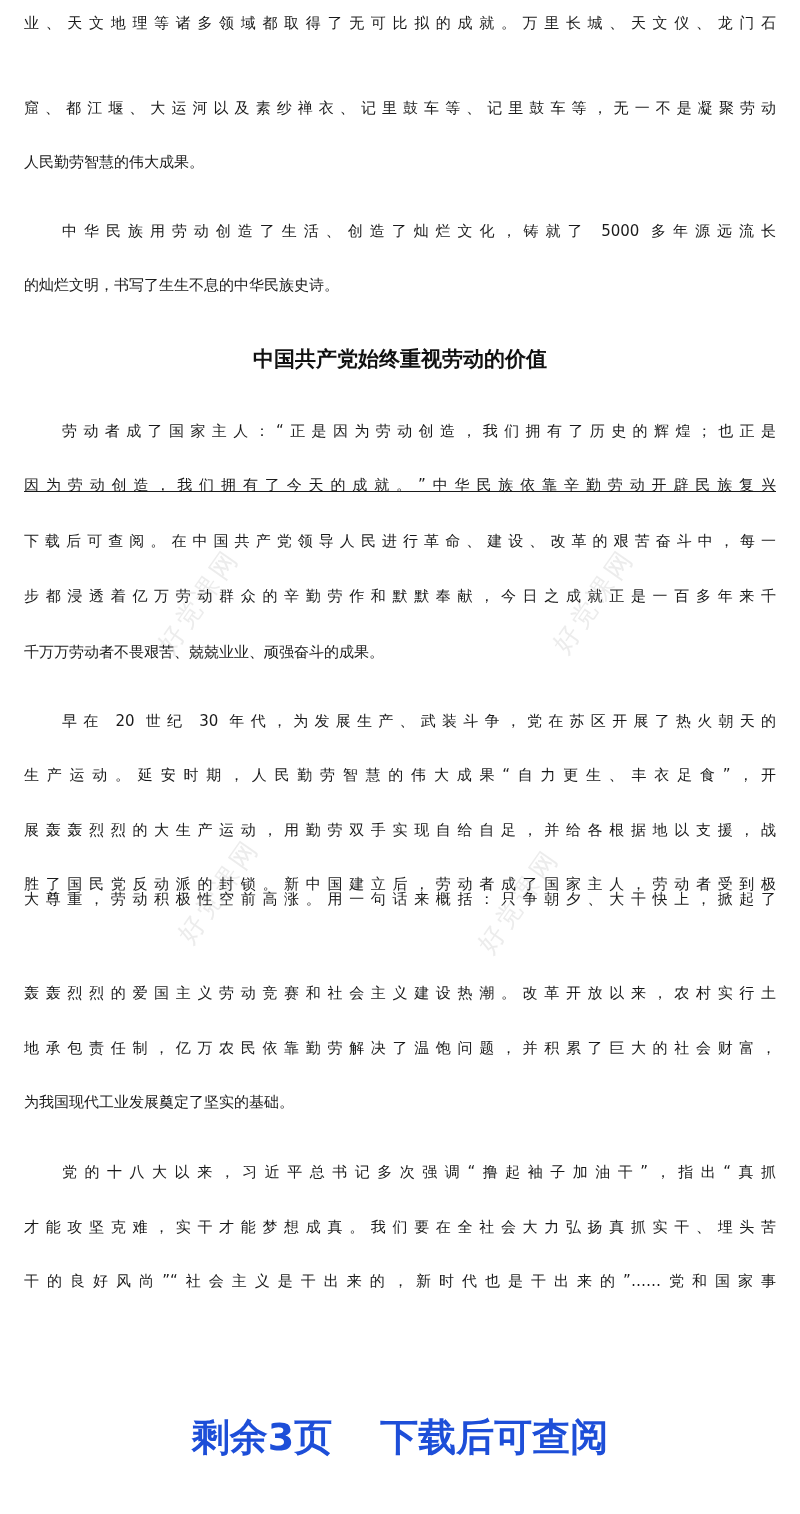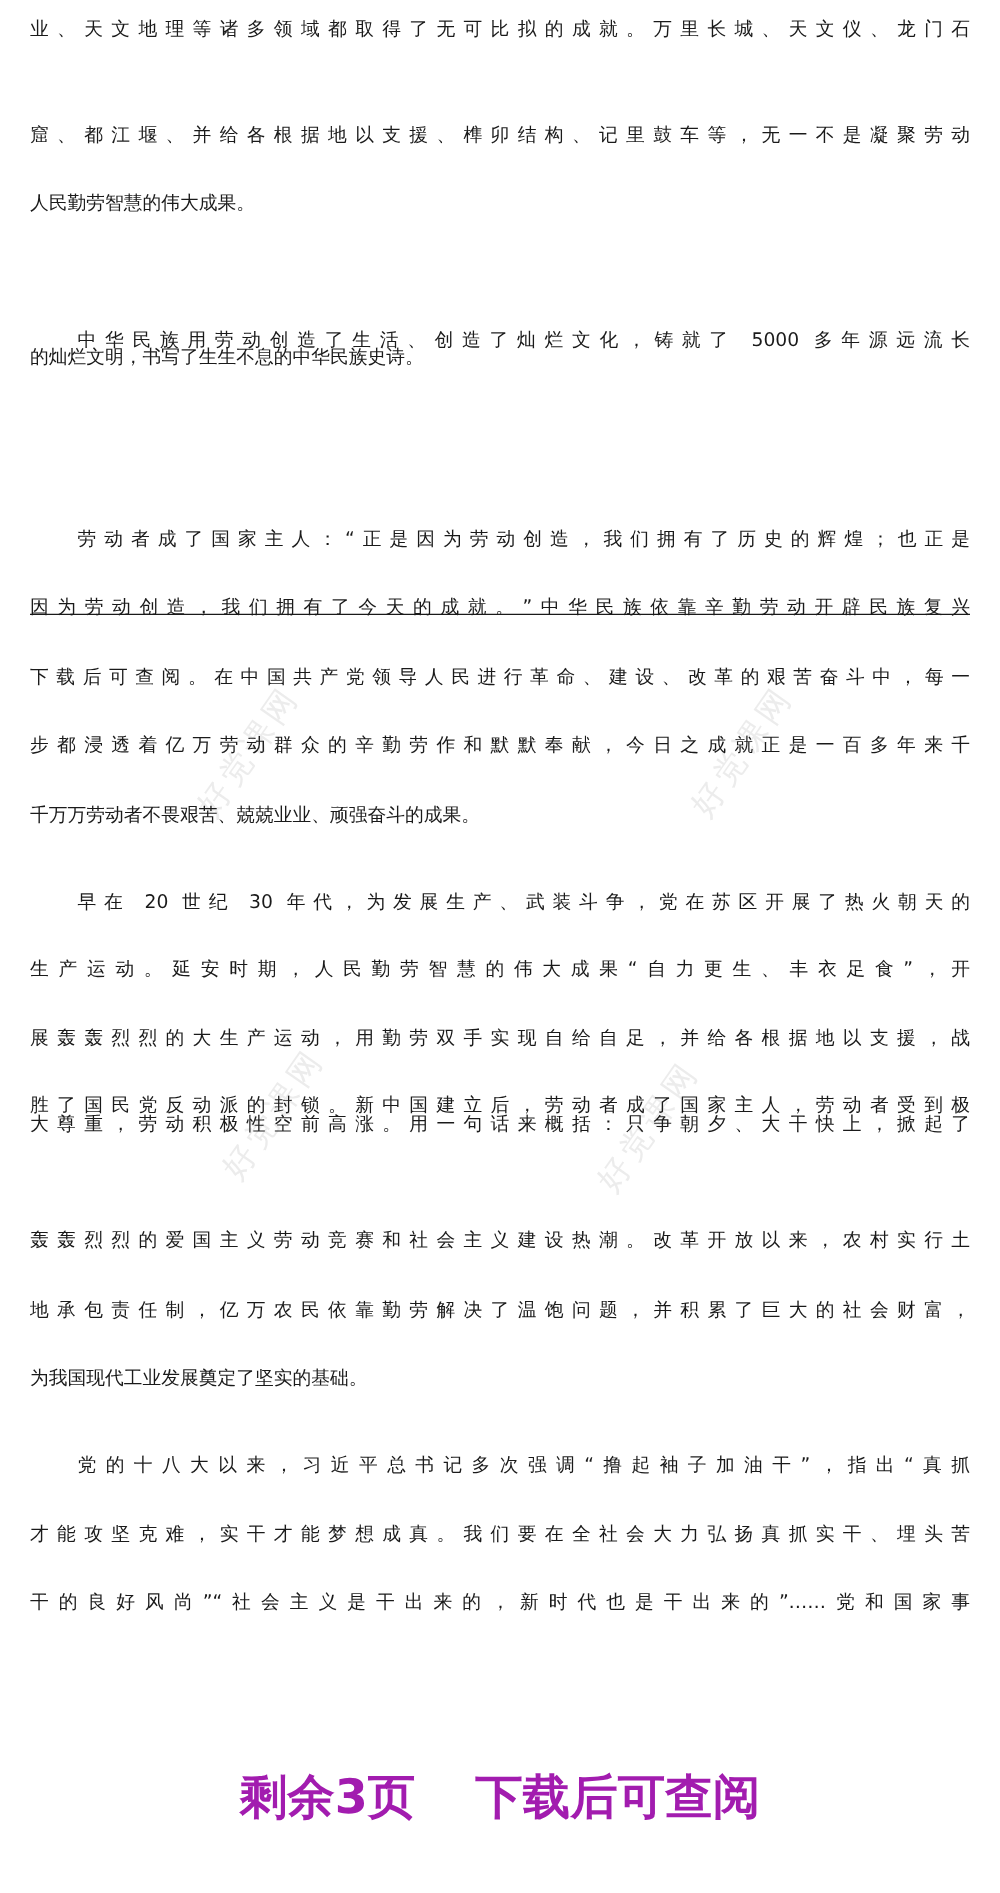--- a/index.html
+++ b/index.html
@@ -9,45 +9,46 @@
   .line { position: absolute; left: 24px; width: 752px; font-size: 15px; line-height: 30px;
           white-space: nowrap; text-align: justify; text-align-last: justify; letter-spacing: 0px; }
   .line.last { text-align-last: left; }
   .line.indent { left: 62px; width: 714px; }
   .heading { position: absolute; left: 0; width: 800px; text-align: center; font-size: 21px;
              line-height: 30px; font-weight: bold; color: #111; }
   .watermark { position: absolute; font-size: 26px; color: rgba(180,180,180,0.25);
                transform: rotate(-55deg); transform-origin: left top; white-space: nowrap;
                letter-spacing: 4px; pointer-events: none; }
   .more { position: absolute; left: 0; width: 800px; top: 1414px; text-align: center;
-          font-size: 38px; font-weight: bold; color: #a21caf; line-height: 46px;
+          font-size: 38px; font-weight: bold; color: #1d4ed8; line-height: 46px;
           font-family: "DejaVu Sans", sans-serif; }
   .more span { display: inline-block; }
   .more .gap { width: 48px; }
 </style>
 </head>
 <body>
 
 <div class="page">
 
   <div id="wm-layer">
       <div class="watermark" style="left: 150px; top: 640px;">好党课网</div>
       <div class="watermark" style="left: 545px; top: 640px;">好党课网</div>
       <div class="watermark" style="left: 170px; top: 930px;">好党课网</div>
       <div class="watermark" style="left: 470px; top: 940px;">好党课网</div>
     </div>
 
   <div id="top-lines">
       <div class="line" style="top: 8px;">业、天文地理等诸多领域都取得了无可比拟的成就。万里长城、天文仪、龙门石</div>
-      <div class="line" style="top: 93px;">窟、都江堰、并给各根据地以支援、榫卯结构、记里鼓车等，无一不是凝聚劳动</div>
+      <div class="line" style="top: 93px;">窟、都江堰、大运河以及素纱禅衣、记里鼓车等、记里鼓车等，无一不是凝聚劳动</div>
       <div class="line last" style="top: 147px;">人民勤劳智慧的伟大成果。</div>
-      <div class="line indent" style="top: 216px; margin-top: 41px;">中华民族用劳动创造了生活、创造了灿烂文化，铸就了 5000 多年源远流长</div>
+      <div class="line indent" style="top: 216px;">中华民族用劳动创造了生活、创造了灿烂文化，铸就了 5000 多年源远流长</div>
       <div class="line last" style="top: 270px;">的灿烂文明，书写了生生不息的中华民族史诗。</div>
     </div>
 
+  <div class="heading" style="top:344px;">中国共产党始终重视劳动的价值</div>
 
   <div id="bottom-lines">
       <div class="line indent" style="top: 416px;">劳动者成了国家主人：“正是因为劳动创造，我们拥有了历史的辉煌；也正是</div>
       <div class="line" style="top: 470px; text-decoration: underline;">因为劳动创造，我们拥有了今天的成就。”中华民族依靠辛勤劳动开辟民族复兴</div>
       <div class="line" style="top: 526px;">下载后可查阅。在中国共产党领导人民进行革命、建设、改革的艰苦奋斗中，每一</div>
       <div class="line" style="top: 581px;">步都浸透着亿万劳动群众的辛勤劳作和默默奉献，今日之成就正是一百多年来千</div>
       <div class="line last" style="top: 637px;">千万万劳动者不畏艰苦、兢兢业业、顽强奋斗的成果。</div>
       <div class="line indent" style="top: 706px;">早在 20 世纪 30 年代，为发展生产、武装斗争，党在苏区开展了热火朝天的</div>
       <div class="line" style="top: 760px;">生产运动。延安时期，人民勤劳智慧的伟大成果“自力更生、丰衣足食”，开</div>
       <div class="line" style="top: 815px;">展轰轰烈烈的大生产运动，用勤劳双手实现自给自足，并给各根据地以支援，战</div>

